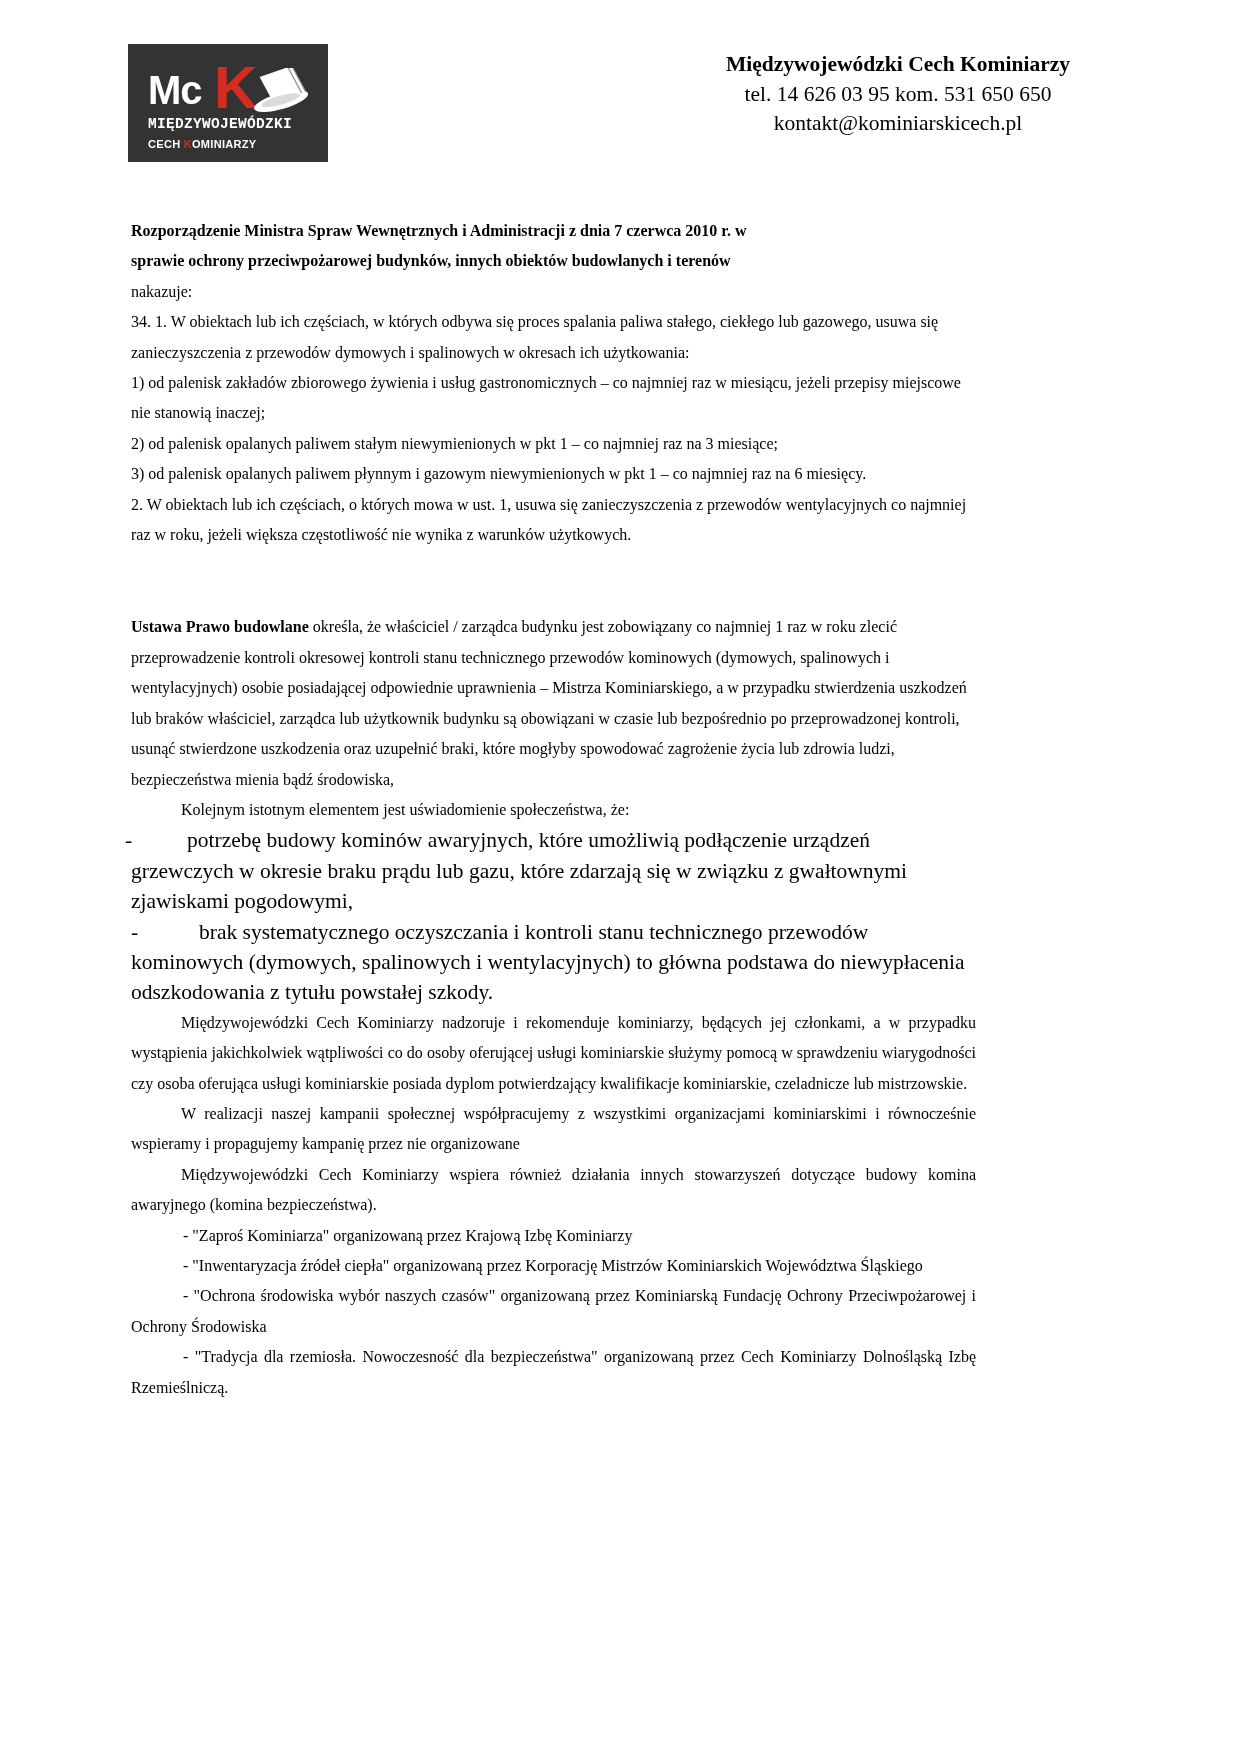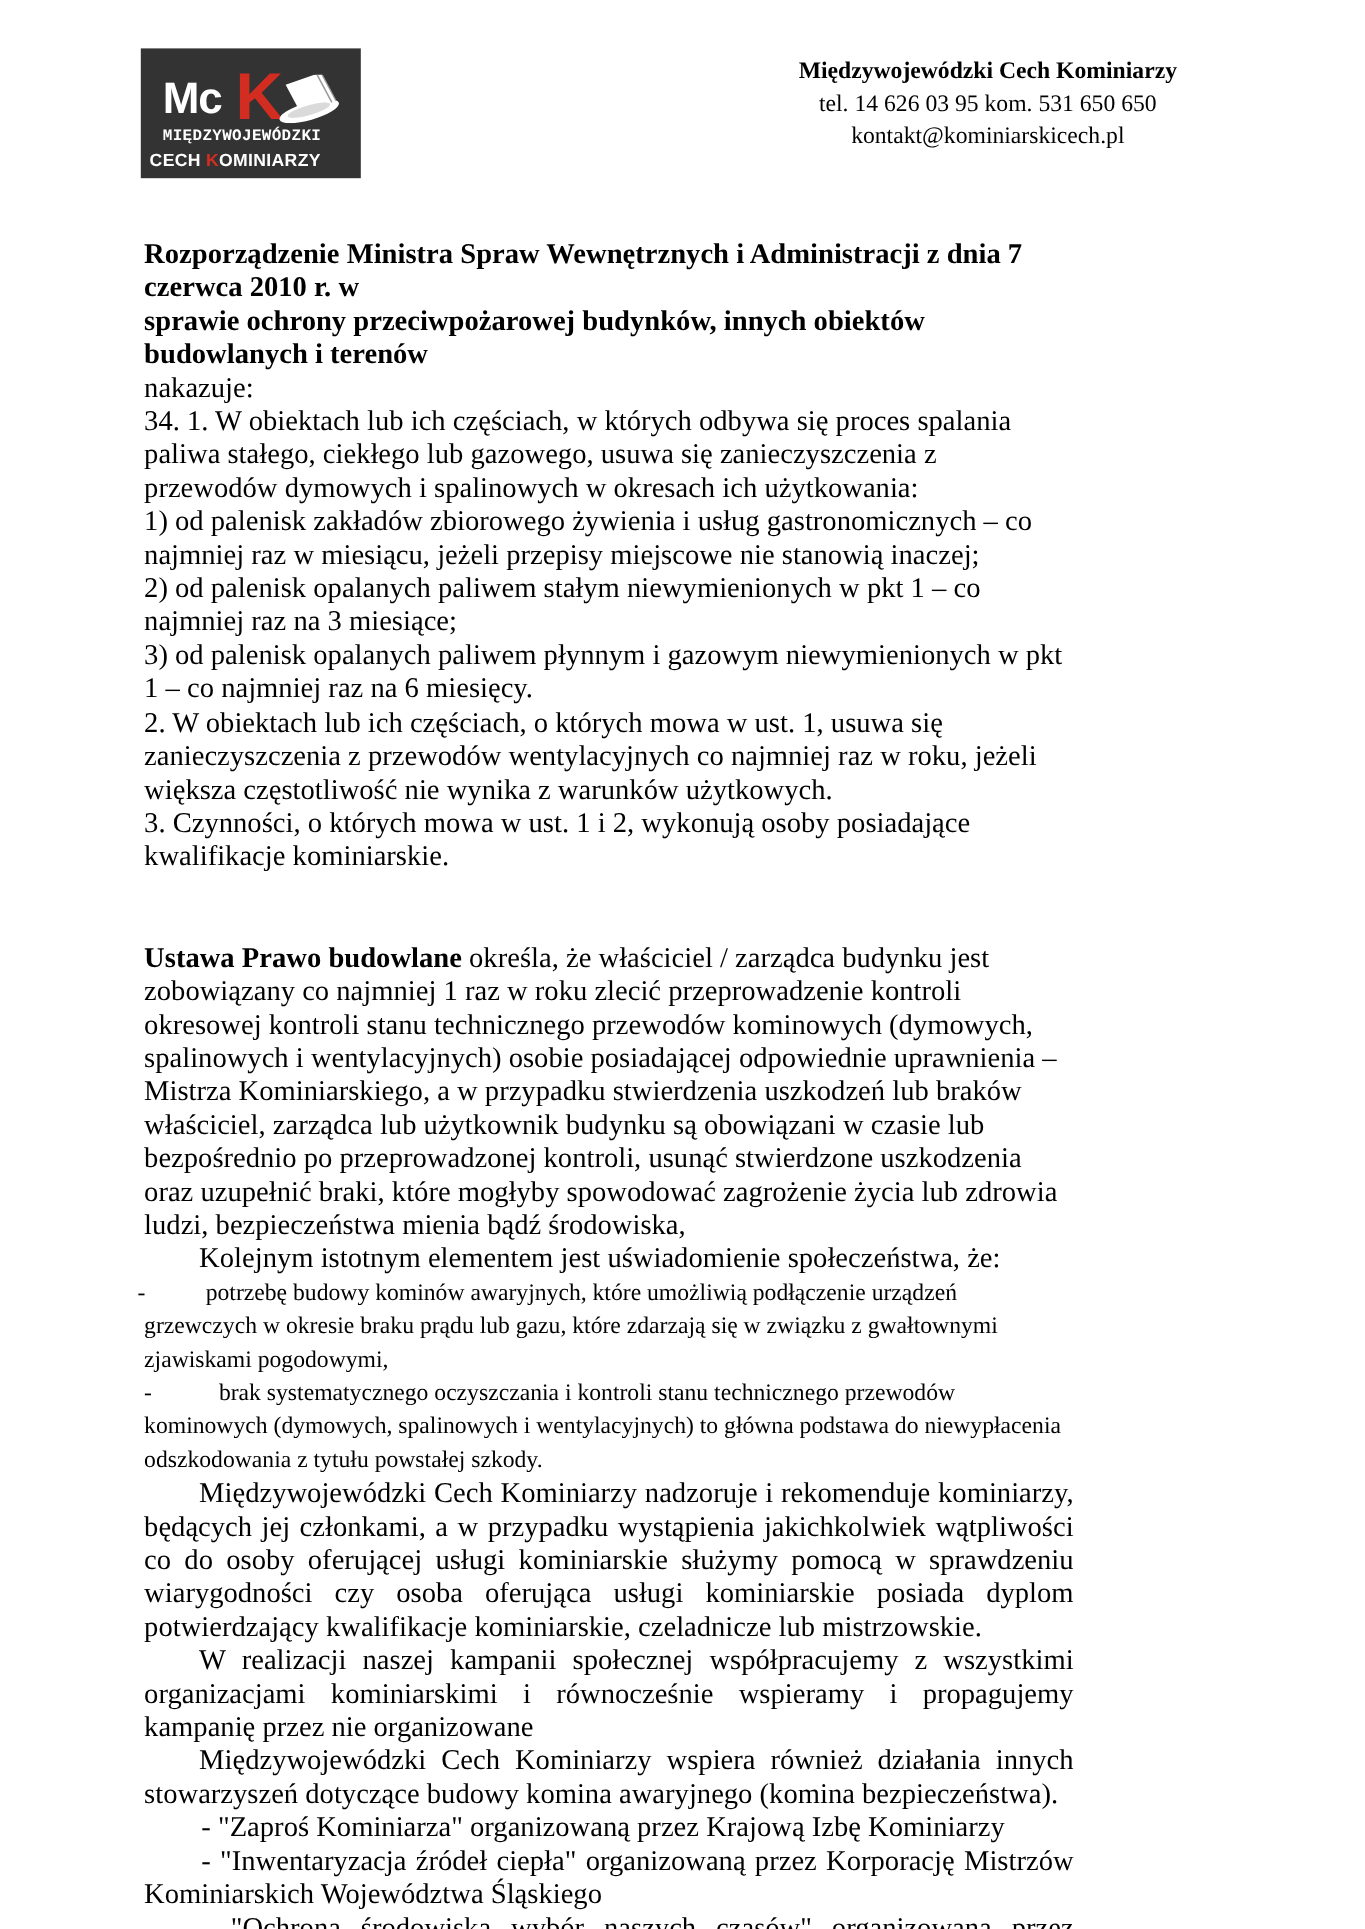--- a/index.html
+++ b/index.html
@@ -76,25 +76,25 @@
     left: 20px;
     top: 72px;
     font-family: Liberation Mono, monospace;
     font-weight: bold;
     font-size: 14.5px;
     color: #ffffff;
     letter-spacing: 0.3px;
   }
   .logo-line2 {
     position: absolute;
-    left: 8px;
+    left: 20px;
     top: 94px;
     font-family: "Liberation Sans", "DejaVu Sans", sans-serif;
     font-weight: bold;
-    font-size: 16px;
+    font-size: 11px;
     color: #ffffff;
     letter-spacing: 0.3px;
   }
   .logo-line2 .hl { color: #d32d22; }
 
   .org-block {
     position: absolute;
     left: 618px;
     top: 12px;
     width: 560px;
@@ -108,21 +108,21 @@
 
   
   .body-wrap {
     position: absolute;
     left: 131px;
     top: 196px;
     width: 845px;
   }
   p {
     margin: 0;
-    font-size: 26px;
+    font-size: 16px;
     line-height: 30.4px;
   }
   .lead-bold { font-weight: bold; }
   .blk { text-align: left; }
   .just { text-align: justify; text-justify: inter-word; }
   .indent-par { text-indent: 50px; }
   .gap-lg { height: 62px; }
   .dash-row {
     display: block;
     font-size: 21.5px;
@@ -171,21 +171,20 @@
   <div class="body-wrap">
 
     <p class="blk lead-bold">Rozporządzenie Ministra Spraw Wewnętrznych i Administracji z dnia 7 czerwca 2010 r. w</p>
     <p class="blk lead-bold">sprawie ochrony przeciwpożarowej budynków, innych obiektów budowlanych i terenów</p>
     <p class="blk">nakazuje:</p>
     <p class="blk"> 34. 1. W obiektach lub ich częściach, w których odbywa się proces spalania paliwa stałego, ciekłego lub gazowego, usuwa się zanieczyszczenia z przewodów dymowych i spalinowych w okresach ich użytkowania:</p>
     <p class="blk">1) od palenisk zakładów zbiorowego żywienia i usług gastronomicznych – co najmniej raz w miesiącu, jeżeli przepisy miejscowe nie stanowią inaczej;</p>
     <p class="blk">2) od palenisk opalanych paliwem stałym niewymienionych w pkt 1 – co najmniej raz na 3 miesiące;</p>
     <p class="blk">3) od palenisk opalanych paliwem płynnym i gazowym niewymienionych w pkt 1 – co najmniej raz na 6 miesięcy.</p>
     <p class="blk">2. W obiektach lub ich częściach, o których mowa w ust. 1, usuwa się zanieczyszczenia z przewodów wentylacyjnych co najmniej raz w roku, jeżeli większa częstotliwość nie wynika z warunków użytkowych.</p>
-    <p class="blk">3. Czynności, o których mowa w ust. 1 i 2, wykonują osoby posiadające kwalifikacje kominiarskie.</p>
 
     <div class="gap-lg"></div>
 
     <p class="blk"><span class="lead-bold">Ustawa Prawo budowlane</span><span> określa, że właściciel / zarządca budynku jest zobowiązany co najmniej 1 raz w roku zlecić przeprowadzenie kontroli okresowej kontroli stanu technicznego przewodów kominowych (dymowych, spalinowych i wentylacyjnych) osobie posiadającej odpowiednie uprawnienia – Mistrza Kominiarskiego, a w przypadku stwierdzenia uszkodzeń lub braków właściciel, zarządca lub użytkownik budynku są obowiązani w czasie lub bezpośrednio po przeprowadzonej kontroli, usunąć stwierdzone uszkodzenia oraz uzupełnić braki, które mogłyby spowodować zagrożenie życia lub zdrowia ludzi, bezpieczeństwa mienia bądź środowiska,</span></p>
 
     <p class="blk indent-par">Kolejnym istotnym elementem jest uświadomienie społeczeństwa, że:</p>
 
 
     <p class="dash-row"><span class="mk out">-</span><span>potrzebę budowy kominów awaryjnych, które umożliwią podłączenie urządzeń grzewczych w okresie braku prądu lub gazu, które zdarzają się w związku z gwałtownymi zjawiskami pogodowymi,</span></p>
 

